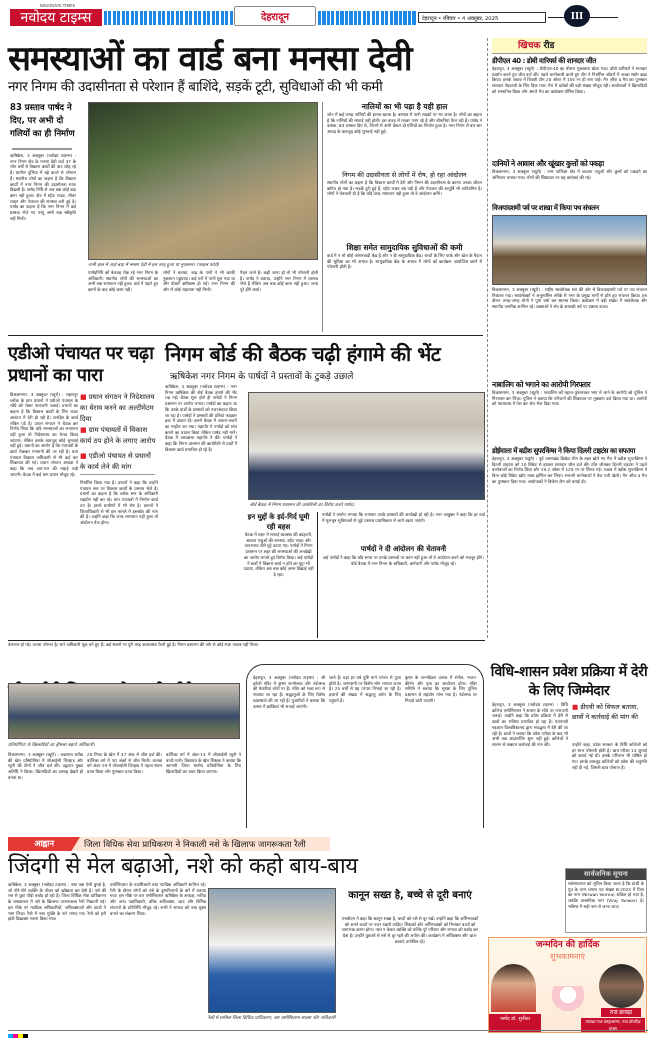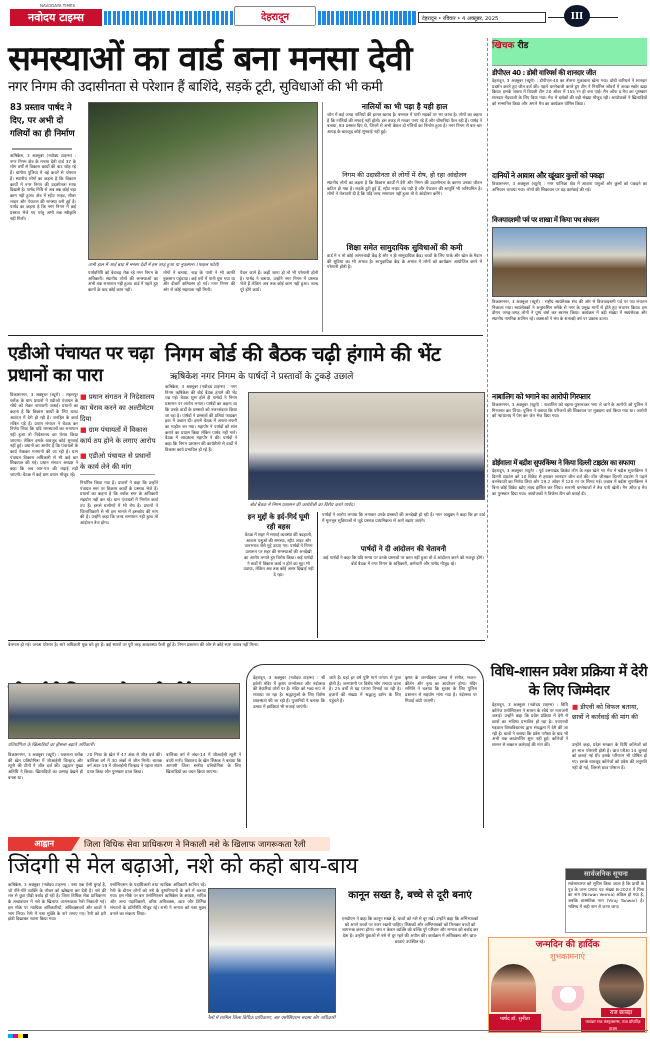--- a/index.html
+++ b/index.html
@@ -12,21 +12,21 @@
   .h-serif { font-family: "DejaVu Sans", sans-serif; font-weight: bold; color: #111; letter-spacing: -0.5px; }
   .sub-head { font-weight: bold; color: #111; text-align: center; }
   .bullet { color: #111; font-weight: normal; font-size: 7px; line-height: 11px; }
   .bullet::before { content: "■"; color: #e0202a; margin-right: 2px; }
 </style>
 </head>
 <body>
 
 <div class="abs" style="left:0;top:0;width:650px;height:36px;">
   <div class="abs" style="left:40px;top:3px;font-size:4px;color:#444;">NAVODAYA TIMES</div>
-  <div class="abs" style="left:10px;top:9px;width:92px;height:17px;background:#c8102e;color:#fff;font-weight:bold;font-size:11px;line-height:17px;text-align:center;">नवोदय टाइम्स</div>
+  <div class="abs" style="left:10px;top:9px;width:92px;height:17px;background:#c8102e;color:#fff;font-weight:normal;font-size:14px;line-height:17px;text-align:center;">नवोदय टाइम्स</div>
   <div class="abs" style="left:104px;top:11px;width:130px;height:14px;background:repeating-linear-gradient(90deg,#1e88e5 0 3px,#fff 3px 4.5px);"></div>
   <div class="abs" style="left:234px;top:6px;width:82px;height:20px;border:1px solid #888;border-radius:2px;background:#fff;color:#c8102e;font-weight:bold;font-size:10px;text-align:center;line-height:19px;">देहरादून</div>
   <div class="abs" style="left:318px;top:11px;width:98px;height:14px;background:repeating-linear-gradient(90deg,#1e88e5 0 3px,#fff 3px 4.5px);"></div>
   <div class="abs" style="left:418px;top:12px;width:128px;height:11px;border:1px solid #333;font-size:5.2px;line-height:10px;padding-left:3px;white-space:nowrap;overflow:hidden;">देहरादून • रविवार • 4 अक्तूबर, 2025</div>
   <div class="abs" style="left:548px;top:17px;width:70px;height:1px;background:#222;"></div>
   <div class="abs" style="left:564px;top:5px;width:26px;height:22px;border-radius:50%;background:#0f172a;color:#fff;font-family:'DejaVu Serif',serif;font-weight:bold;font-size:9px;line-height:22px;text-align:center;">III</div>
 </div>
 
 <div class="abs" style="left:8px;top:38px;width:475px;font-size:34px;line-height:40px;font-weight:bold;white-space:nowrap;letter-spacing:-1px;">समस्याओं का वार्ड बना मनसा देवी</div>
 <div class="abs" style="left:8px;top:78px;width:475px;font-size:13.5px;line-height:17px;white-space:nowrap;letter-spacing:-0.4px;">नगर निगम की उदासीनता से परेशान हैं बाशिंदे, सड़कें टूटी, सुविधाओं की भी कमी</div>
@@ -49,21 +49,21 @@
   <div class="col-text" style="height:58px;">जोन में कई जगह नालियों की हालत खराब है। बरसात में पानी सड़कों पर भर जाता है। लोगों का कहना है कि नालियों की सफाई नहीं होती। इस वजह से मच्छर पनप रहे हैं और बीमारियां फैल रही हैं। पार्षद ने बताया, 83 प्रस्ताव दिए थे, जिनमें से अभी केवल दो गलियों का निर्माण हुआ है। नगर निगम से बार-बार आग्रह के बावजूद कोई सुनवाई नहीं हुई।</div>
   <div class="sub-head" style="font-size:6.5px;line-height:10px;font-weight:normal;">निगम की उदासीनता से लोगों में रोष, हो रहा आंदोलन</div>
   <div class="col-text" style="height:62px;">स्थानीय लोगों का कहना है कि विकास कार्यों में देरी और निगम की उदासीनता के कारण उनका जीवन कठिन हो गया है। सड़कें टूटी हुई हैं, स्ट्रीट लाइट बंद पड़ी हैं और पेयजल की आपूर्ति भी अनियमित है। लोगों ने चेतावनी दी है कि यदि जल्द समाधान नहीं हुआ तो वे आंदोलन करेंगे।</div>
   <div class="sub-head" style="font-size:7.5px;line-height:11px;">शिक्षा समेत सामुदायिक सुविधाओं की कमी</div>
   <div class="col-text" style="height:50px;">वार्ड में न तो कोई आंगनबाड़ी केंद्र है और न ही सामुदायिक केंद्र। बच्चों के लिए पार्क और खेल के मैदान की सुविधा का भी अभाव है। सामुदायिक केंद्र के अभाव में लोगों को कार्यक्रम आयोजित करने में परेशानी होती है।</div>
 </div>
 
 <div class="abs rule" style="left:8px;top:335px;width:475px;height:1px;"></div>
 
 <div class="abs" style="left:487px;top:38px;width:160px;height:600px;border-left:1px dashed #888;padding-left:4px;">
-  <div style="height:28px;background:#86efac;border-bottom:1px solid #999;padding-left:0;font-weight:bold;font-size:9px;line-height:14px;">
+  <div style="height:16px;background:#fef9c3;border-bottom:1px solid #999;padding-left:26px;font-weight:bold;font-size:9px;line-height:14px;">
     <span style="color:#c8102e;">खिचक</span>
     <span>रीड</span>
   </div>
   <div class="h-serif" style="font-size:7px;line-height:10px;margin-top:2px;white-space:nowrap;overflow:hidden;">डीपीएल 40 : डोबी वारियर्स की शानदार जीत</div>
   <div class="col-text" style="height:92px;">देहरादून, 3 अक्तूबर (ब्यूरो) : डीपीएल-40 का तीसरा मुकाबला खेला गया। डोबी वारियर्स ने शानदार प्रदर्शन करते हुए जीत दर्ज की। पहले बल्लेबाजी करते हुए टीम ने निर्धारित ओवरों में अच्छा स्कोर खड़ा किया। इसके जवाब में विपक्षी टीम 20 ओवर में 155 रन ही बना पाई। मैन ऑफ द मैच का पुरस्कार शानदार गेंदबाजी के लिए दिया गया। मैच में दर्शकों की बड़ी संख्या मौजूद रही। आयोजकों ने खिलाड़ियों को सम्मानित किया और अगले मैच का कार्यक्रम घोषित किया।</div>
   <div class="h-serif" style="font-size:7.5px;line-height:11px;white-space:nowrap;overflow:hidden;">दानियों ने आवास और खूंखार कुत्तों को पकड़ा</div>
   <div class="col-text" style="height:34px;">विकासनगर, 3 अक्तूबर (ब्यूरो) : नगर पालिका क्षेत्र में आवारा पशुओं और कुत्तों को पकड़ने का अभियान चलाया गया। लोगों की शिकायत पर यह कार्रवाई की गई।</div>
   <div class="h-serif" style="font-size:7px;line-height:10px;white-space:nowrap;overflow:hidden;">विजयादशमी पर्व पर शाखा में किया पथ संचलन</div>
   <div class="photo" style="height:70px;margin:2px 0;background:linear-gradient(180deg,#7aa3c9 0%,#a8bcd0 25%,#d9d4c6 40%,#6b5338 60%,#8a7a63 100%);"></div>
   <div class="col-text" style="height:92px;">विकासनगर, 3 अक्तूबर (ब्यूरो) : राष्ट्रीय स्वयंसेवक संघ की ओर से विजयादशमी पर्व पर पथ संचलन निकाला गया। स्वयंसेवकों ने अनुशासित तरीके से नगर के प्रमुख मार्गों से होते हुए संचलन किया। इस दौरान जगह-जगह लोगों ने पुष्प वर्षा कर स्वागत किया। कार्यक्रम में बड़ी संख्या में स्वयंसेवक और स्थानीय नागरिक शामिल रहे। वक्ताओं ने संघ के शताब्दी वर्ष पर प्रकाश डाला।</div>

